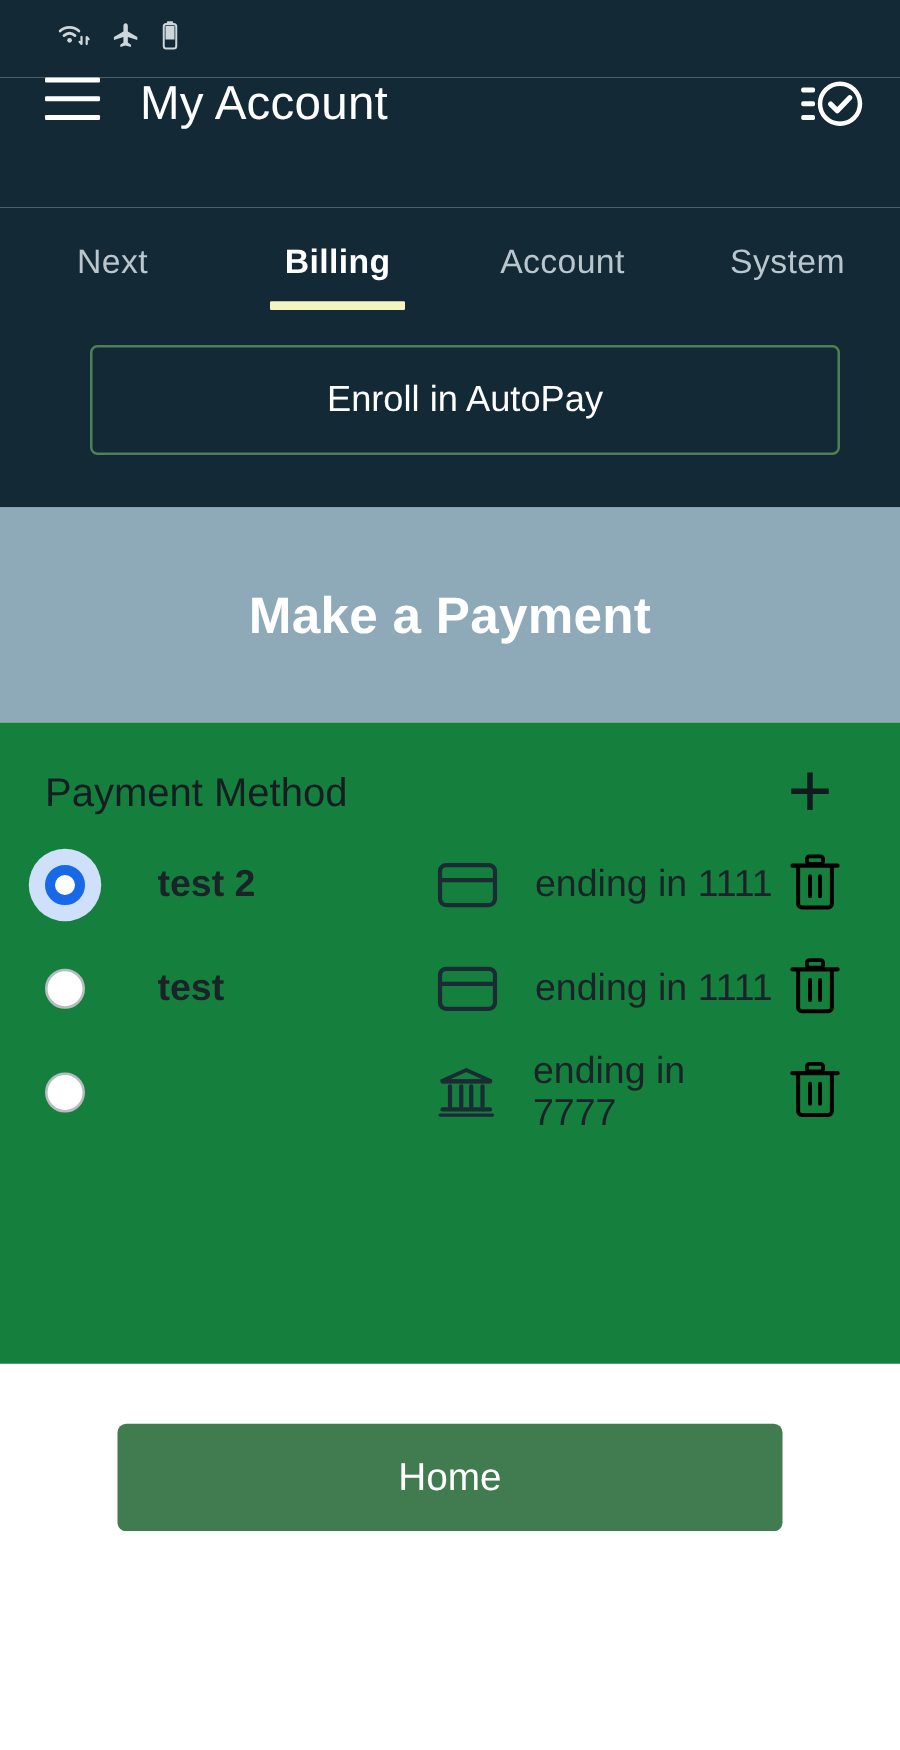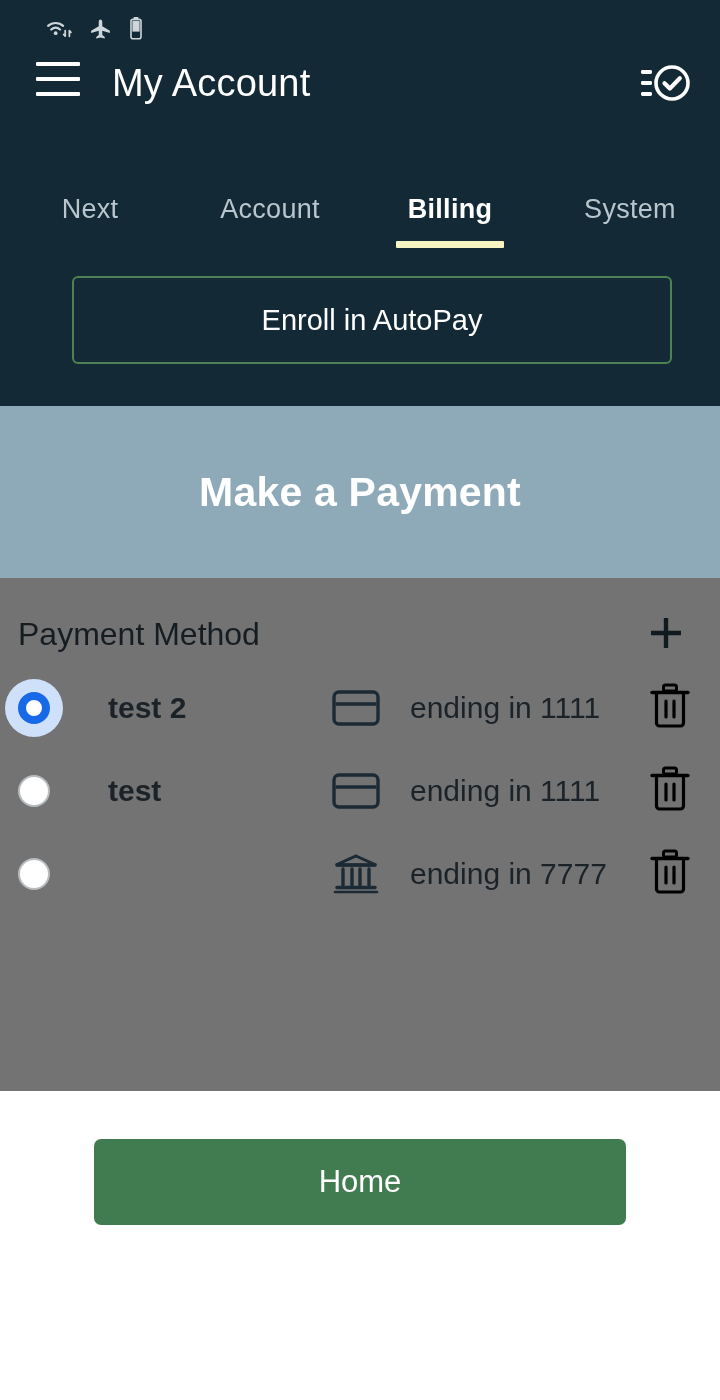--- a/index.html
+++ b/index.html
@@ -168,22 +168,22 @@
   }
   .address-text {
     font-size: 31px;
     color: #22292e;
     white-space: nowrap;
     overflow: hidden;
   }
 
   
   .pm-section {
-    background: #737373;
-    padding: 0 18px;
+    background: #15803d;
+    padding: 0 36px;
     flex: 1 1 auto;
   }
   .pm-head {
     display: flex;
     align-items: center;
     justify-content: space-between;
     height: 88px;
     padding-top: 24px;
   }
   .pm-title {
@@ -335,26 +335,26 @@
         <path d="M24.5 21.3 l5.3 5.3 l10-10.4" fill="none" stroke="#ffffff" stroke-width="4.2" stroke-linecap="round" stroke-linejoin="round"></path>
       </svg>
     </div>
   </div>
 
   <div class="tabs">
     <div class="tab">
       <span class="tab-label">Next</span>
       <span class="tab-underline"></span>
     </div>
+    <div class="tab active">
+      <span class="tab-label">Billing</span>
+      <span class="tab-underline"></span>
+    </div>
     <div class="tab">
       <span class="tab-label">Account</span>
-      <span class="tab-underline"></span>
-    </div>
-    <div class="tab active">
-      <span class="tab-label">Billing</span>
       <span class="tab-underline"></span>
     </div>
     <div class="tab">
       <span class="tab-label">System</span>
       <span class="tab-underline"></span>
     </div>
   </div>
 
   <div class="autopay-wrap">
     <button class="autopay-btn">Enroll in AutoPay</button>

